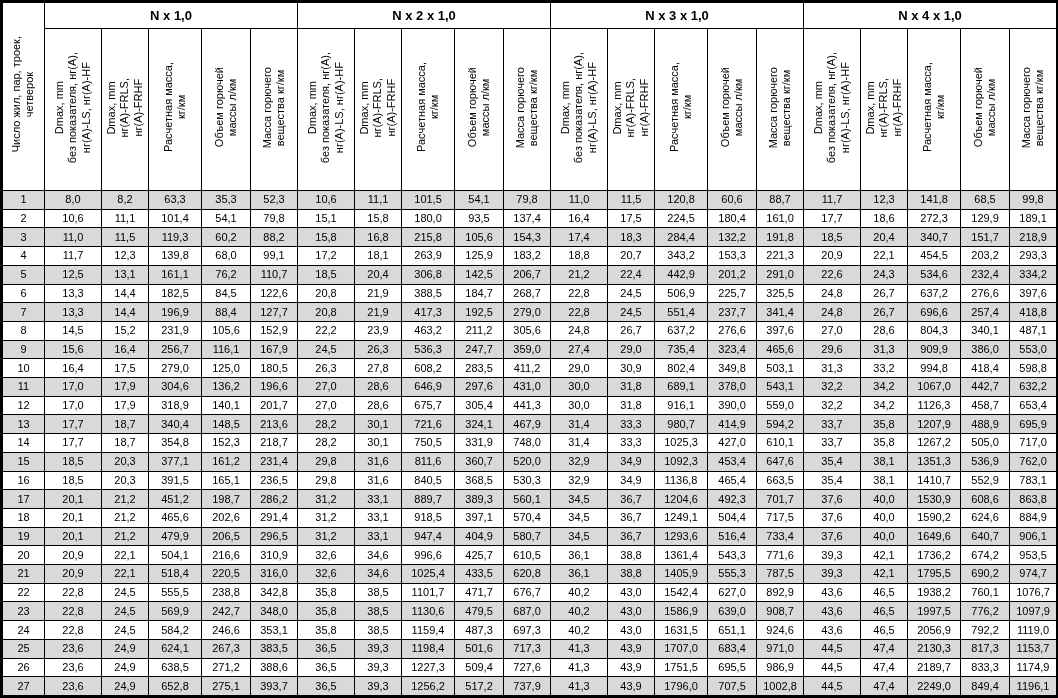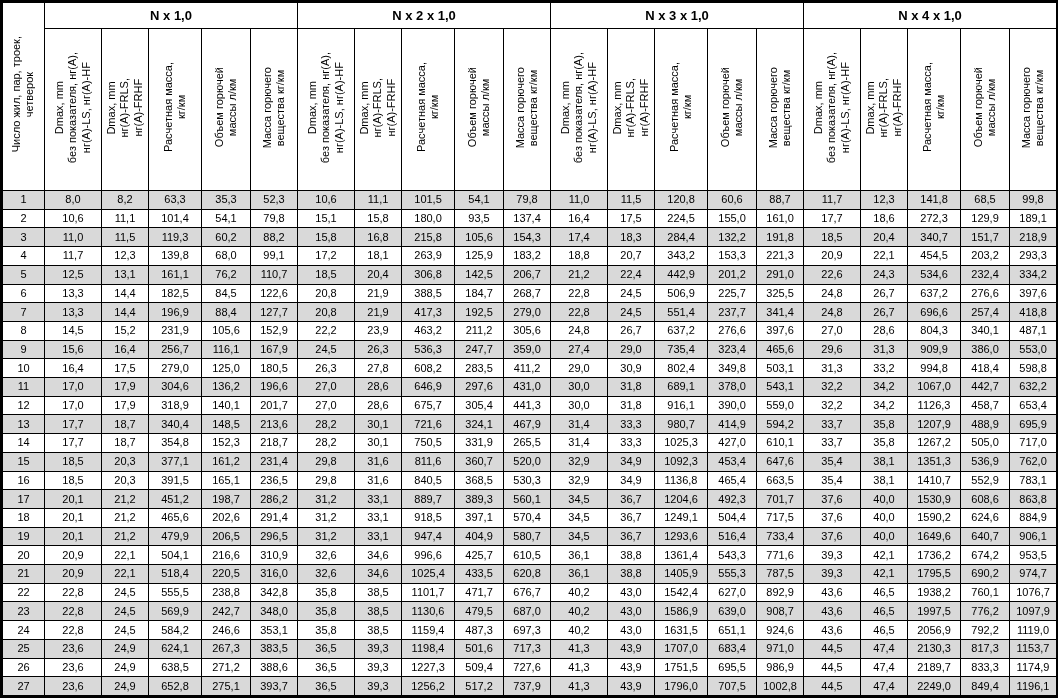--- a/index.html
+++ b/index.html
@@ -177,21 +177,21 @@
           <td>54,1</td>
           <td>79,8</td>
           <td>15,1</td>
           <td>15,8</td>
           <td>180,0</td>
           <td>93,5</td>
           <td>137,4</td>
           <td>16,4</td>
           <td>17,5</td>
           <td>224,5</td>
-          <td>155,0</td>
+          <td>180,4</td>
           <td>161,0</td>
           <td>17,7</td>
           <td>18,6</td>
           <td>272,3</td>
           <td>129,9</td>
           <td>189,1</td>
         </tr>
         <tr>
           <td>3</td>
           <td>11,0</td>
@@ -449,21 +449,21 @@
           <td>14</td>
           <td>17,7</td>
           <td>18,7</td>
           <td>354,8</td>
           <td>152,3</td>
           <td>218,7</td>
           <td>28,2</td>
           <td>30,1</td>
           <td>750,5</td>
           <td>331,9</td>
-          <td>265,5</td>
+          <td>748,0</td>
           <td>31,4</td>
           <td>33,3</td>
           <td>1025,3</td>
           <td>427,0</td>
           <td>610,1</td>
           <td>33,7</td>
           <td>35,8</td>
           <td>1267,2</td>
           <td>505,0</td>
           <td>717,0</td>

